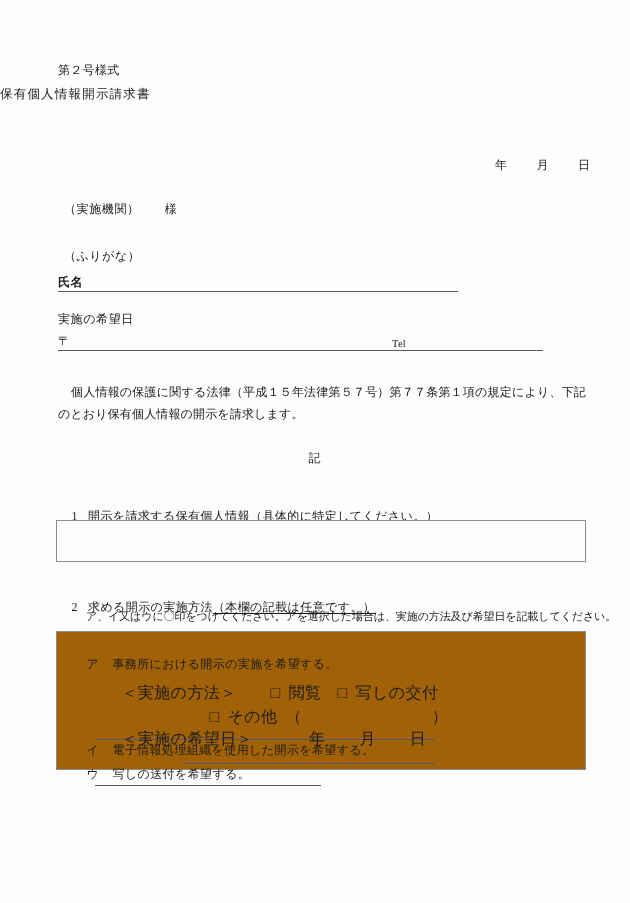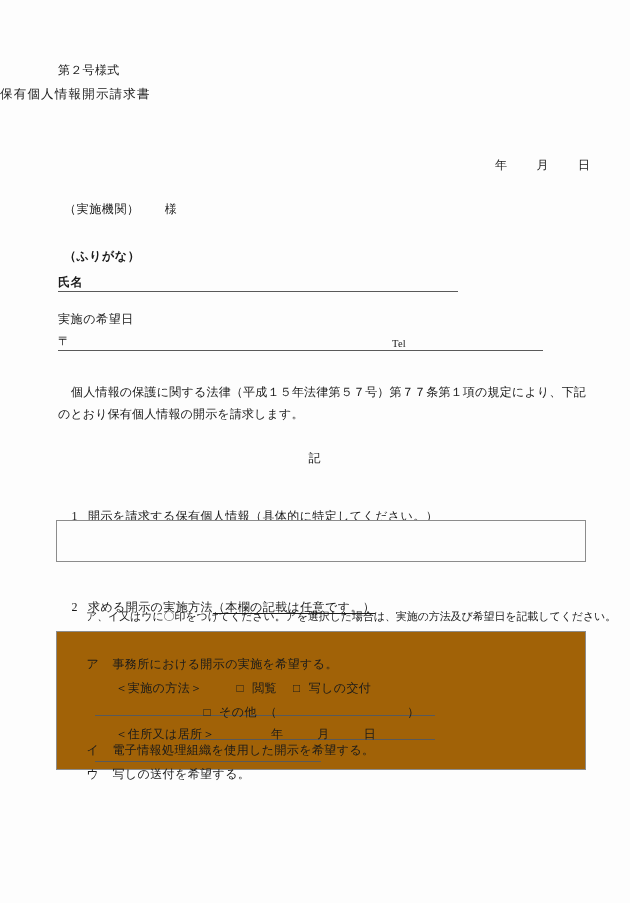--- a/index.html
+++ b/index.html
@@ -52,21 +52,20 @@
   .addressee {
     left: 64px; top: 203px;
     font-size: 12px;
     letter-spacing: 0.6px;
   }
 
   .furigana {
     left: 64px; top: 250px;
     font-size: 12px;
     letter-spacing: 0.5px;
-    font-weight: bold;
   }
 
   
   .field-row {
     position: absolute;
     display: flex;
     align-items: flex-end;
     border-bottom: 1px solid #595959;
     box-sizing: border-box;
   }
@@ -156,26 +155,26 @@
     white-space: pre;
   }
   .opt-mark { display: inline-block; width: 26px; }
 
   .opt-a  { left: 9px;  top: 9px; }
   .opt-i  { left: 9px;  top: 95px; }
   .opt-u  { left: 9px;  top: 119px; }
 
   .sub-line {
     position: absolute;
-    font-size: 12px;
+    font-size: 16px;
     letter-spacing: 0.4px;
     white-space: pre;
     border-bottom: 1px solid #595959;
     box-sizing: border-box;
-    padding-bottom: 3px;
+    padding-bottom: 17px;
   }
   .sub-method { left: 38px; top: 33px; width: 340px; }
   .sub-other  { left: 126px; top: 57px; width: 252px; }
   .sub-date   { left: 38px; top: 79px; width: 226px; }
 
   .cb { display: inline-block; }
   .gap-s { display: inline-block; width: 8px; }
   .gap-m { display: inline-block; width: 16px; }
   .gap-l { display: inline-block; width: 34px; }
   .gap-xl { display: inline-block; width: 56px; }
@@ -239,21 +238,21 @@
 
     <div class="sub-line sub-method">
       <span>＜実施の方法＞</span><span class="gap-l"></span><span class="cb">□</span><span class="gap-s"></span><span>閲覧</span><span class="gap-m"></span><span class="cb">□</span><span class="gap-s"></span><span>写しの交付</span>
     </div>
 
     <div class="sub-line sub-other">
       <span class="cb">□</span><span class="gap-s"></span><span>その他</span><span class="gap-s"></span><span>（</span><span class="other-fill"></span><span>）</span>
     </div>
 
     <div class="sub-line sub-date">
-      <span>＜住所又は居所＞</span><span class="gap-xl"></span><span>年</span><span class="gap-l"></span><span>月</span><span class="gap-l"></span><span>日</span>
+      <span>＜実施の希望日＞</span><span class="gap-xl"></span><span>年</span><span class="gap-l"></span><span>月</span><span class="gap-l"></span><span>日</span>
     </div>
 
     <div class="opt-row opt-i">
       <span class="opt-mark">イ</span><span>電子情報処理組織を使用した開示を希望する。</span>
     </div>
 
     <div class="opt-row opt-u">
       <span class="opt-mark">ウ</span><span>写しの送付を希望する。</span>
     </div>
 

